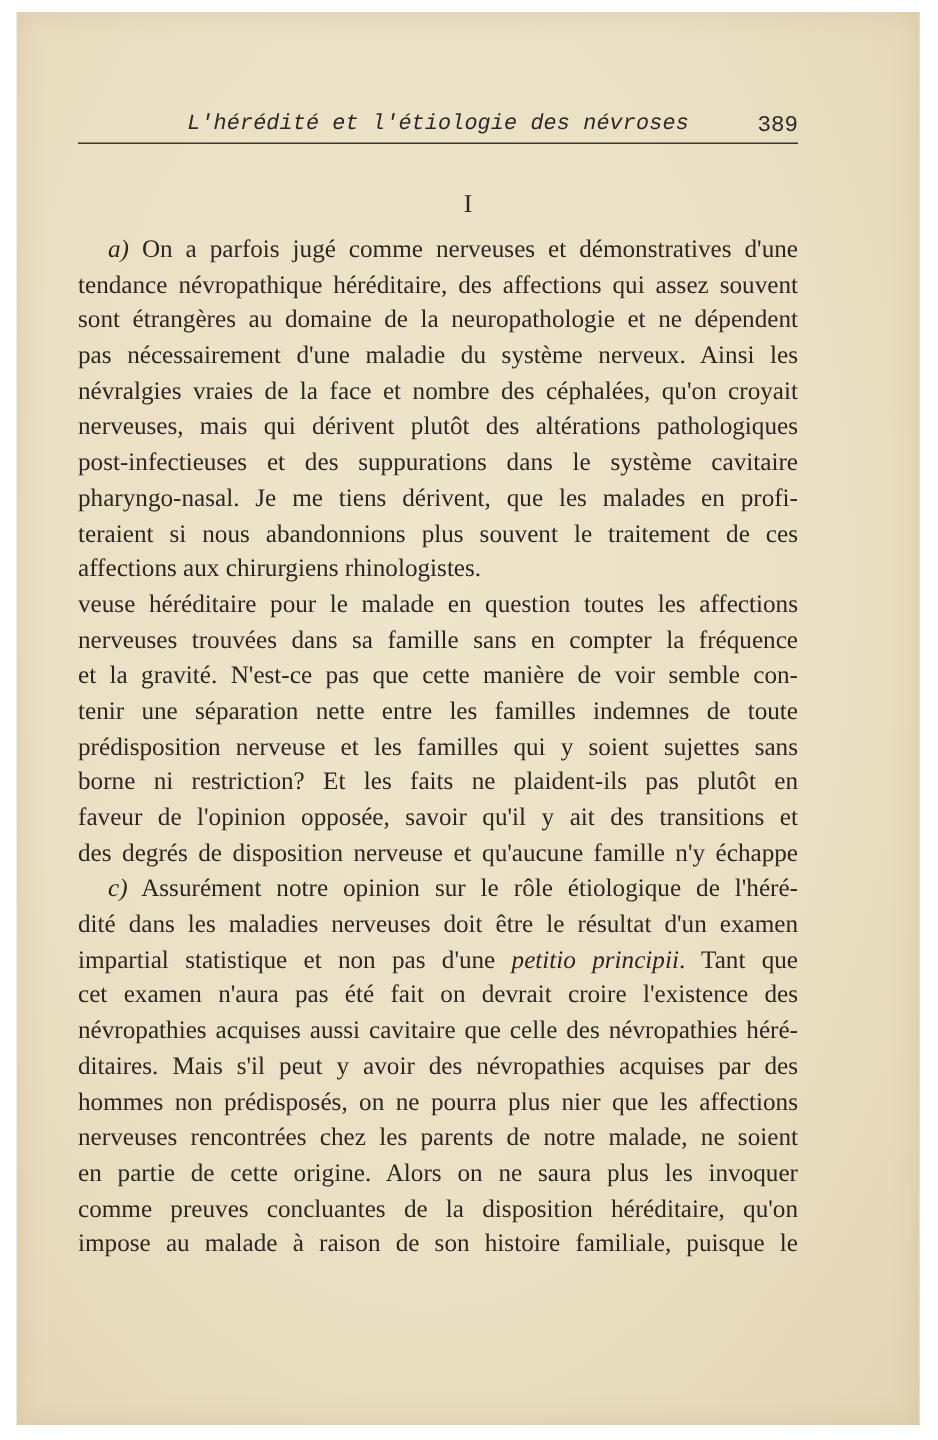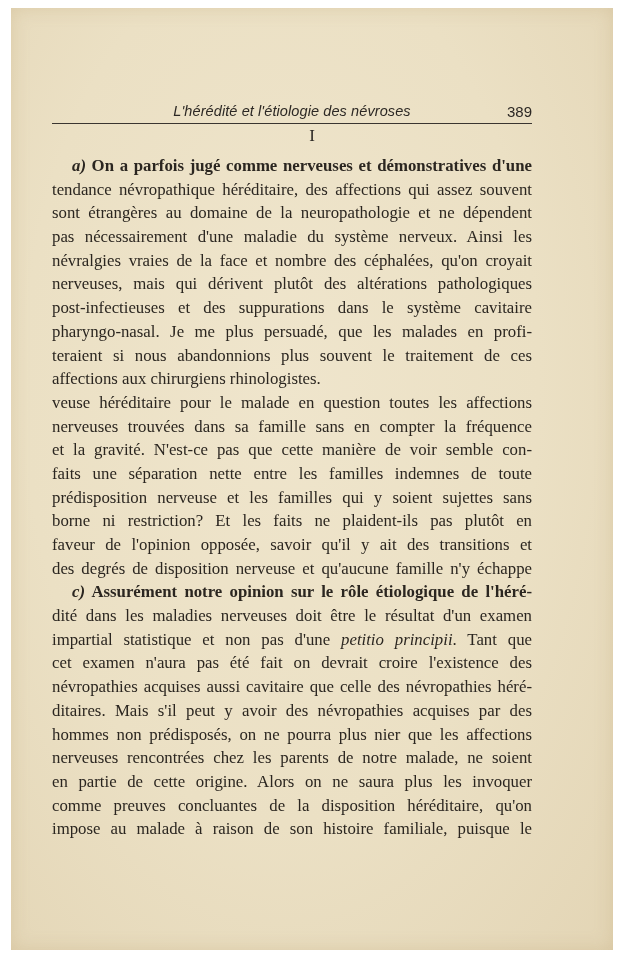--- a/index.html
+++ b/index.html
@@ -15,25 +15,25 @@
     left: 11px;
     top: 8px;
     width: 602px;
     height: 942px;
     background: radial-gradient(ellipse at 45% 40%, #efe5cc 0%, #ebe0c4 55%, #e3d5b5 100%);
     box-shadow: inset 0 0 18px rgba(180,150,100,0.25);
   }
   .running-head {
     position: absolute;
     left: 41px;
-    top: 93px;
+    top: 65px;
     width: 480px;
     height: 22px;
     border-bottom: 1px solid #3a3530;
-    font-family: Liberation Sans, sans-serif;
+    font-family: Liberation Mono, monospace;
     color: #2c2824;
   }
   .running-title {
     position: absolute;
     left: 0;
     right: 0;
     top: 2px;
     text-align: center;
     font-style: italic;
     font-size: 14.5px;
@@ -71,21 +71,20 @@
     text-align: justify;
     text-align-last: justify;
     white-space: nowrap;
     height: 23.7px;
   }
   .line.last {
     text-align-last: left;
   }
   .line.indent {
     padding-left: 20px;
-    font-weight: bold;
   }
   .marker {
     font-style: italic;
   }
   .it {
     font-style: italic;
   }
 </style>
 </head>
 <body>
@@ -102,30 +101,30 @@
   <div class="body-text">
 
     <div>
       <span class="line indent"><span class="marker">a)</span><span> On a parfois jugé comme nerveuses et démonstratives d'une</span></span>
       <span class="line">tendance névropathique héréditaire, des affections qui assez souvent</span>
       <span class="line">sont étrangères au domaine de la neuropathologie et ne dépendent</span>
       <span class="line">pas nécessairement d'une maladie du système nerveux. Ainsi les</span>
       <span class="line">névralgies vraies de la face et nombre des céphalées, qu'on croyait</span>
       <span class="line">nerveuses, mais qui dérivent plutôt des altérations pathologiques</span>
       <span class="line">post-infectieuses et des suppurations dans le système cavitaire</span>
-      <span class="line">pharyngo-nasal. Je me plus persuadé, que les malades en profi-</span>
+      <span class="line">pharyngo-nasal. Je me tiens dérivent, que les malades en profi-</span>
       <span class="line">teraient si nous abandonnions plus souvent le traitement de ces</span>
       <span class="line last">affections aux chirurgiens rhinologistes.</span>
     </div>
 
     <div>
       <span class="line">veuse héréditaire pour le malade en question toutes les affections</span>
       <span class="line">nerveuses trouvées dans sa famille sans en compter la fréquence</span>
       <span class="line">et la gravité. N'est-ce pas que cette manière de voir semble con-</span>
-      <span class="line">faits une séparation nette entre les familles indemnes de toute</span>
+      <span class="line">tenir une séparation nette entre les familles indemnes de toute</span>
       <span class="line">prédisposition nerveuse et les familles qui y soient sujettes sans</span>
       <span class="line">borne ni restriction? Et les faits ne plaident-ils pas plutôt en</span>
       <span class="line">faveur de l'opinion opposée, savoir qu'il y ait des transitions et</span>
       <span class="line">des degrés de disposition nerveuse et qu'aucune famille n'y échappe</span>
     </div>
 
     <div>
       <span class="line indent"><span class="marker">c)</span><span> Assurément notre opinion sur le rôle étiologique de l'héré-</span></span>
       <span class="line">dité dans les maladies nerveuses doit être le résultat d'un examen</span>
       <span class="line"><span>impartial statistique et non pas d'une </span><span class="it">petitio principii</span><span>. Tant que</span></span>

